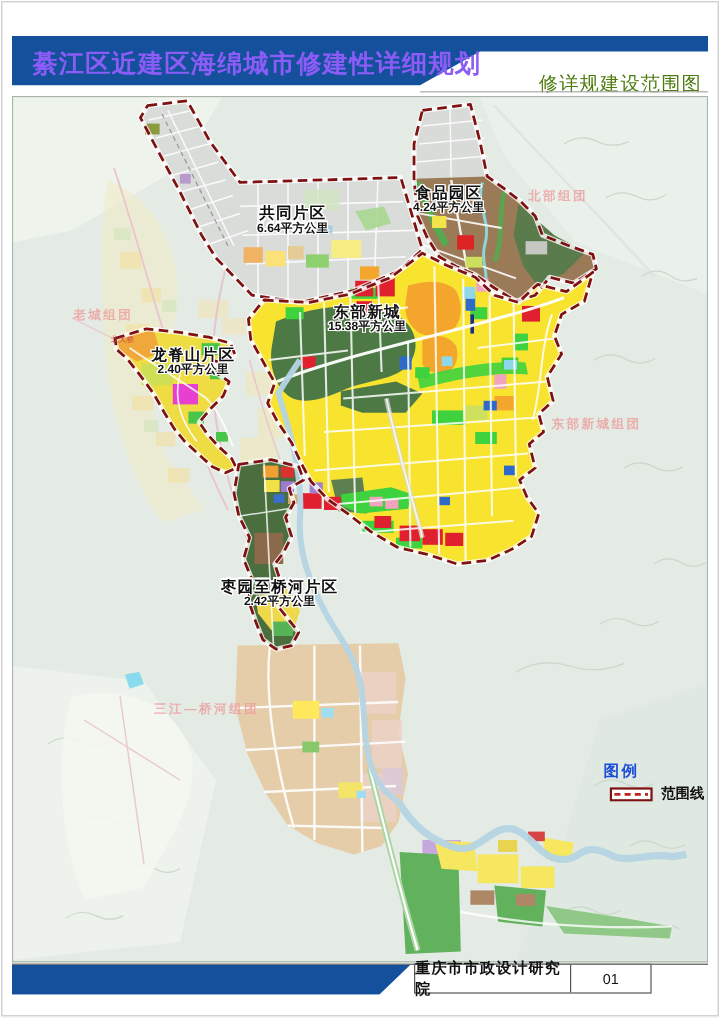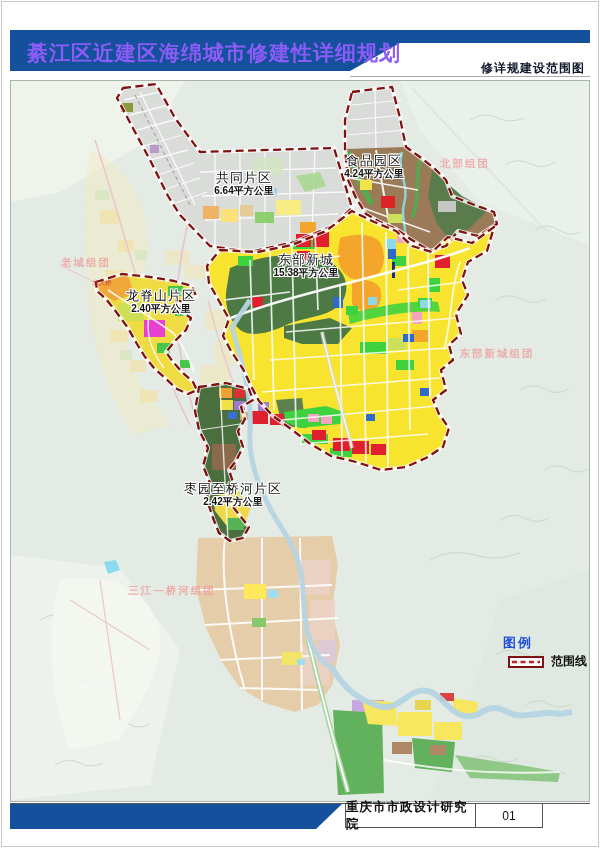--- a/index.html
+++ b/index.html
@@ -10,38 +10,38 @@
   }
   .page-border{position:absolute;inset:1px;border:1px solid #c9c9c9;pointer-events:none;}
 
   
   .hdr-svg{position:absolute;left:0;top:0;}
   .page-title{
     position:absolute;left:27px;top:39px;color:#8b5cf6;
     font-size:21px;font-weight:bold;letter-spacing:1px;white-space:nowrap;
   }
   .page-subtitle{
-    position:absolute;right:15px;top:60px;color:#0f172a;
-    font-size:12px;font-weight:bold;letter-spacing:1px;white-space:nowrap;
+    position:absolute;right:15px;top:60px;color:#4d7c0f;
+    font-size:16px;font-weight:normal;letter-spacing:1px;white-space:nowrap;
   }
   .hdr-rule{position:absolute;left:350px;top:76px;width:240px;height:1px;background:#aaaaaa;}
 
   
   .map-frame{
     position:absolute;left:10px;top:80px;width:580px;height:722px;
     border:1px solid #a9b3a9;box-sizing:border-box;background:#e3ebe4;overflow:hidden;
   }
   .map-frame svg{display:block;}
 
   .halo{
     text-shadow:-1px 0 0 #fff,1px 0 0 #fff,0 -1px 0 #fff,0 1px 0 #fff,
                 -1px -1px 0 #fff,1px 1px 0 #fff,-1px 1px 0 #fff,1px -1px 0 #fff;
   }
   .dist-label{position:absolute;transform:translateX(-50%);text-align:center;color:#111;white-space:nowrap;z-index:5;}
-  .dist-name{font-size:13px;font-weight:normal;letter-spacing:1px;line-height:1.1;}
+  .dist-name{font-size:13px;font-weight:bold;letter-spacing:1px;line-height:1.1;}
   .dist-area{font-size:10px;font-weight:bold;line-height:1.25;}
   .group-label{
     position:absolute;transform:translateX(-50%);color:#ee9e9e;opacity:.8;
     font-size:10.5px;font-weight:bold;letter-spacing:2px;white-space:nowrap;z-index:4;
   }
   .tiny-label{
     position:absolute;transform:translateX(-50%);color:#c03a3a;opacity:.85;
     font-size:6.5px;white-space:nowrap;z-index:4;
   }
 

